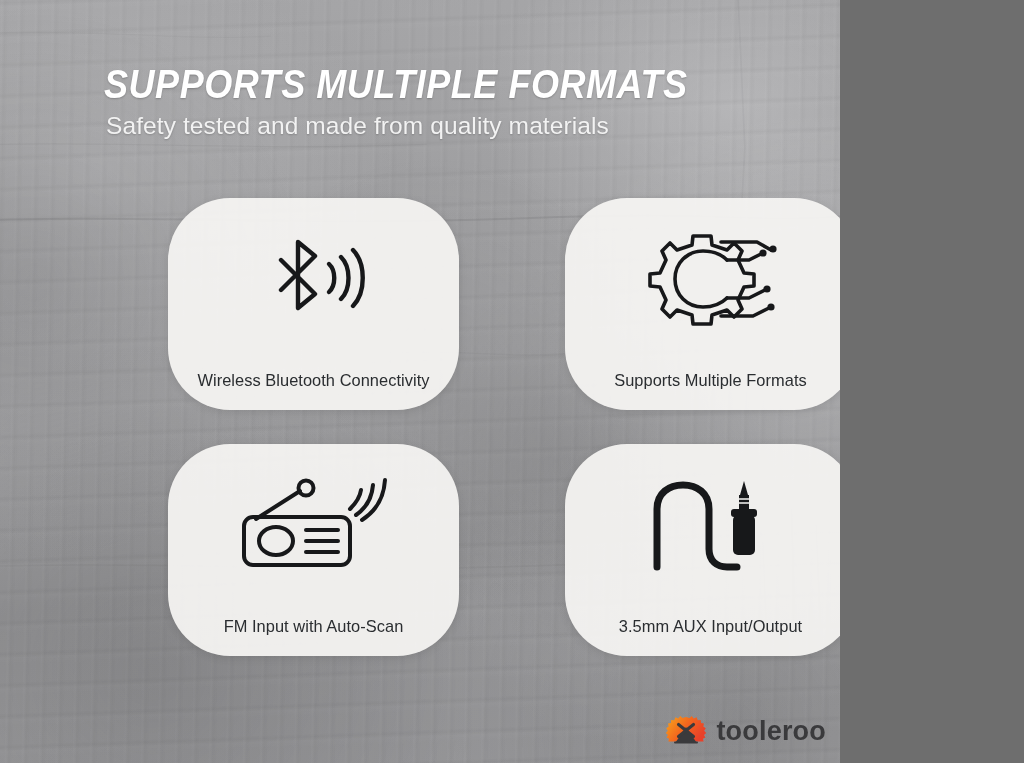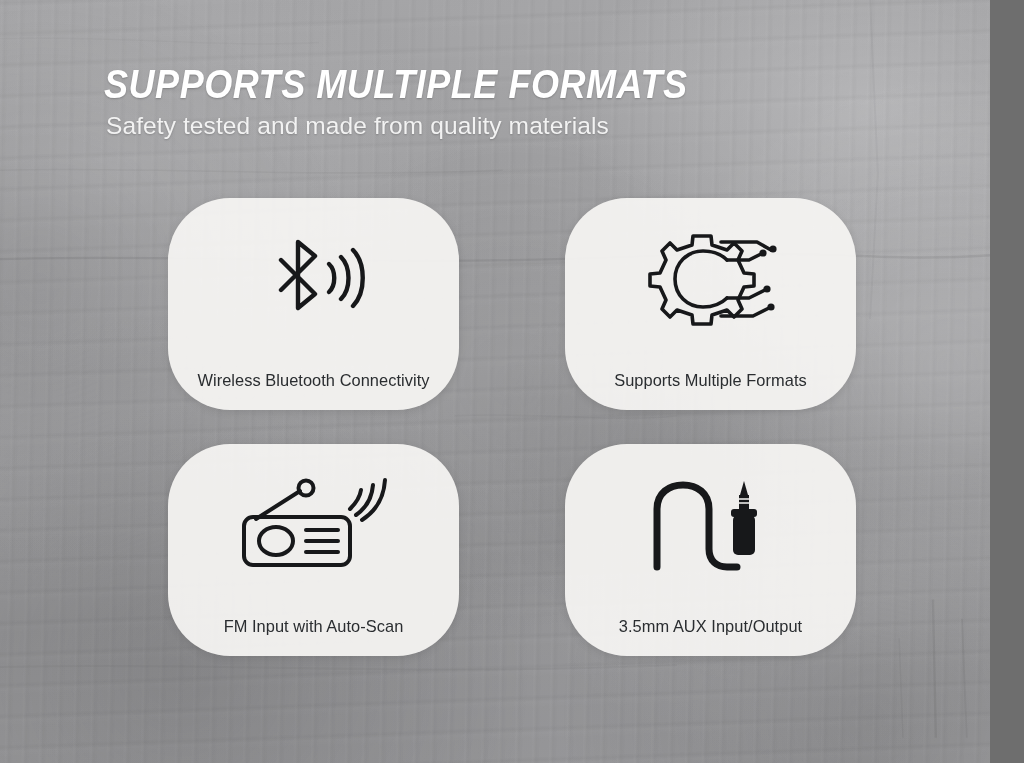--- a/index.html
+++ b/index.html
@@ -5,21 +5,21 @@
 <style>
   html, body {
     margin: 0;
     padding: 0;
     background: #6e6e6e;
   }
   * { box-sizing: border-box; }
 
   .stage {
     position: relative;
-    width: 990px;
+    width: 840px;
     height: 763px;
     overflow: hidden;
     font-family: "Liberation Sans", sans-serif;
     background-color: #ec4899;
   }
 
   
   .bg-base {
     position: absolute;
     inset: 0;
@@ -270,14 +270,42 @@
           <path d="M92 24 H 102 M92 28 H 102" stroke="#f6f5f3" stroke-width="1.7"></path>
 
           <path d="M93 20 L 97 6 L 101 20 Z" fill="#17181a"></path>
         </svg>
       </div>
       <div class="card-label">3.5mm AUX Input/Output</div>
     </div>
 
   </div>
 
+  <div class="brand">
+    <svg class="brand-mark" viewBox="0 0 46 32">
+      <defs>
+        <linearGradient id="sunburst" x1="0" y1="0" x2="1" y2="0.5">
+          <stop offset="0%" stop-color="#f7a81b"></stop>
+          <stop offset="55%" stop-color="#f2661e"></stop>
+          <stop offset="100%" stop-color="#e8412a"></stop>
+        </linearGradient>
+      </defs>
+
+      <path d="M23 2
+               L26.6 3.0 L28.6 0.9 L30.8 3.6 L33.6 2.2 L34.8 5.3 L37.8 5.0
+               L38.1 8.1 L41.0 8.6 L40.3 11.6 L42.8 13.2 L41.2 15.8
+               L43.2 18.0 L41.0 20.0 L42.4 22.6 L40.0 23.8 L40.6 26.6
+               L23 26.6
+               L5.4 26.6 L6.0 23.8 L3.6 22.6 L5.0 20.0 L2.8 18.0
+               L4.8 15.8 L3.2 13.2 L5.7 11.6 L5.0 8.6 L7.9 8.1
+               L8.2 5.0 L11.2 5.3 L12.4 2.2 L15.2 3.6 L17.4 0.9
+               L19.4 3.0 Z" fill="url(#sunburst)"></path>
+
+      <path d="M23 12 L 33.5 27.4 L 12.5 27.4 Z" fill="#3a3a3c"></path>
+
+      <path d="M15.5 9.5 L 30.5 21.5 M30.5 9.5 L 15.5 21.5" stroke="#3a3a3c" stroke-width="3.1" stroke-linecap="round"></path>
+
+      <rect x="11" y="26.4" width="24" height="2.2" rx="1" fill="#3a3a3c"></rect>
+    </svg>
+    <span class="brand-text">tooleroo</span>
+  </div>
 
 </div>
 
 </body></html>

